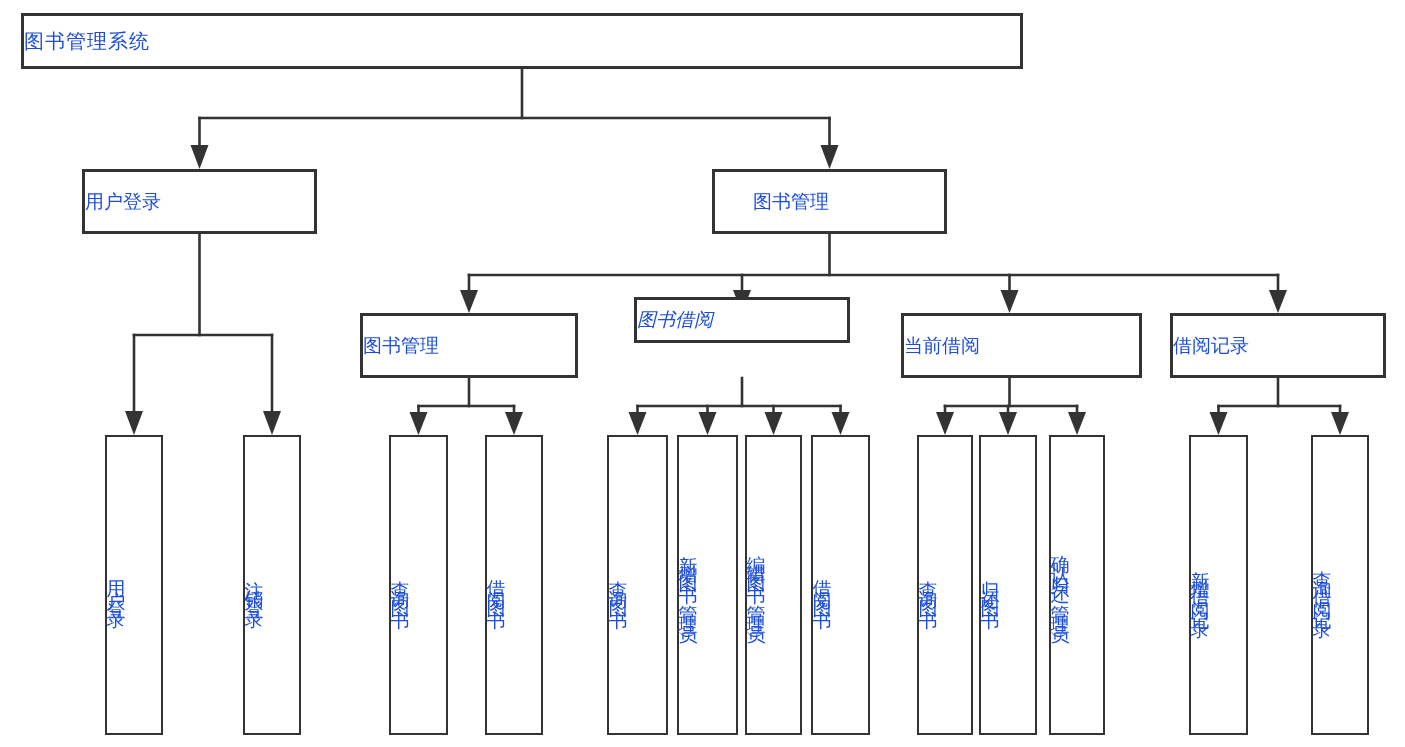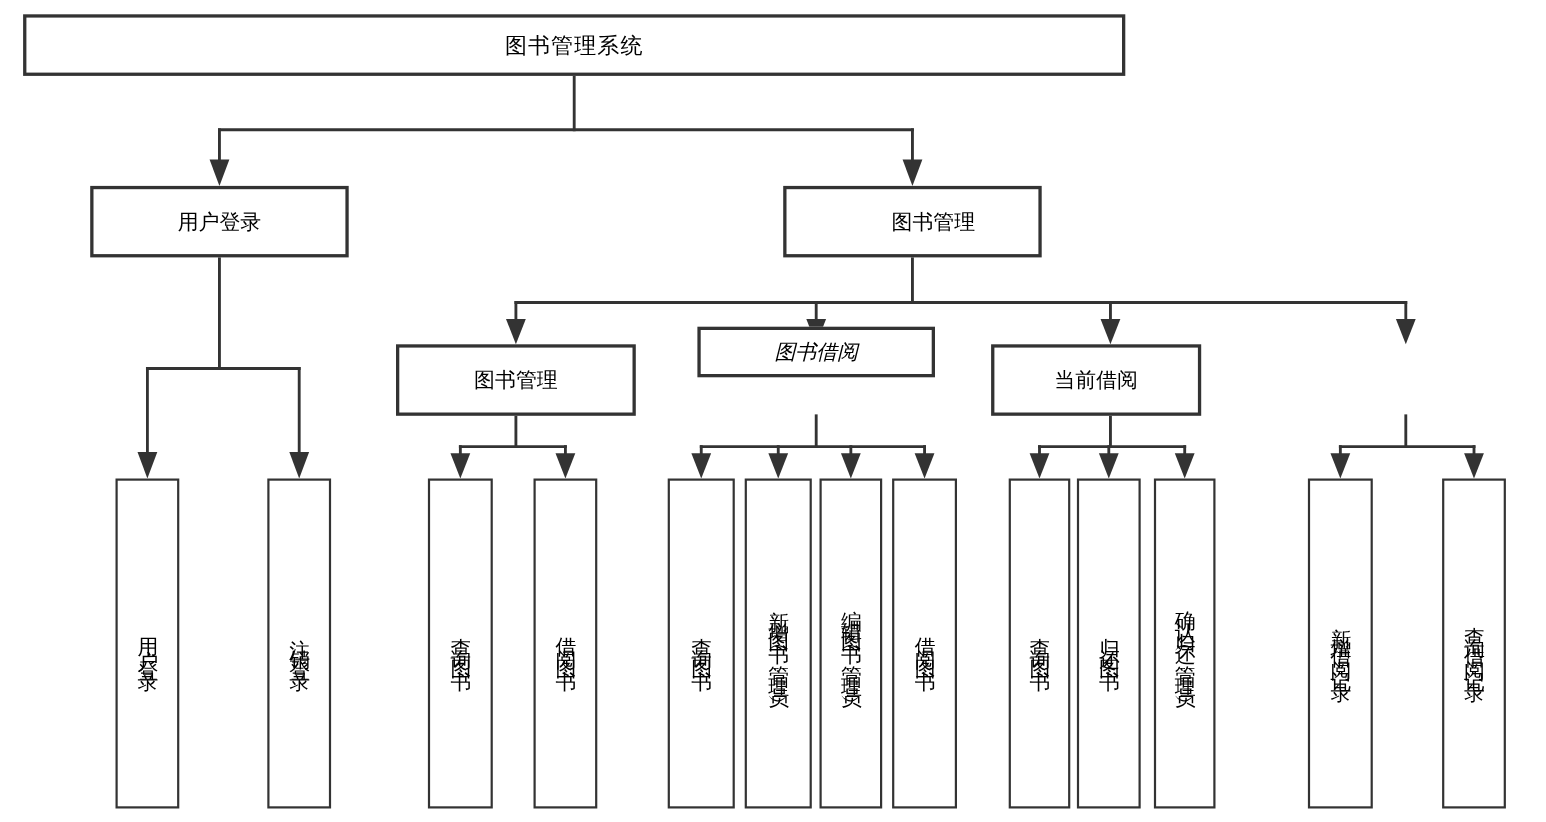--- a/index.html
+++ b/index.html
@@ -19,22 +19,22 @@
   }
   .connectors line { stroke: #333333; stroke-width: 2.6; stroke-linecap: square; }
   .connectors polygon { fill: #333333; stroke: none; }
   .box {
     position: absolute;
     box-sizing: border-box;
     background: #ffffff;
     border: 3px solid #333333;
     display: flex;
     align-items: center;
-    justify-content: center;
-    color: #000000;
+    justify-content: flex-start;
+    color: #1d4ed8;
     font-size: 19px;
     text-align: center;
     white-space: nowrap;
   }
   .box.root { font-size: 20px; letter-spacing: 1px; }
   .box.leaf { border-width: 2.8px; }
   .box.leaf .vtext {
     writing-mode: vertical-rl;
     text-orientation: mixed;
     letter-spacing: 10px;
@@ -136,22 +136,25 @@
   <div class="box" style="left:712px; top:169px; width:235px; height:65px;padding-left:38px;">
     <span>图书管理</span>
   </div>
 
   <div class="box" style="left:360px; top:313px; width:218px; height:65px;">
     <span>图书管理</span>
   </div>
   <div class="box" style="left:634px; top:297px; width:216px; height:46px;font-style:italic;">
     <span>图书借阅</span>
   </div>
-  <div class="box" style="left:901px; top:313px; width:191px; height:65px;">
+  <div class="box" style="left:901px; top:313px; width:241px; height:65px;">
     <span>当前借阅</span>
+  </div>
+  <div class="box" style="left:1170px; top:313px; width:216px; height:65px;">
+    <span>借阅记录</span>
   </div>
 
   <div class="box leaf" style="left:105px; top:435px; width:58px; height:300px;">
     <span class="vtext">用户登录</span>
   </div>
   <div class="box leaf" style="left:243px; top:435px; width:58px; height:300px;">
     <span class="vtext">注销登录</span>
   </div>
 
   <div class="box leaf" style="left:389px; top:435px; width:59px; height:300px;">

